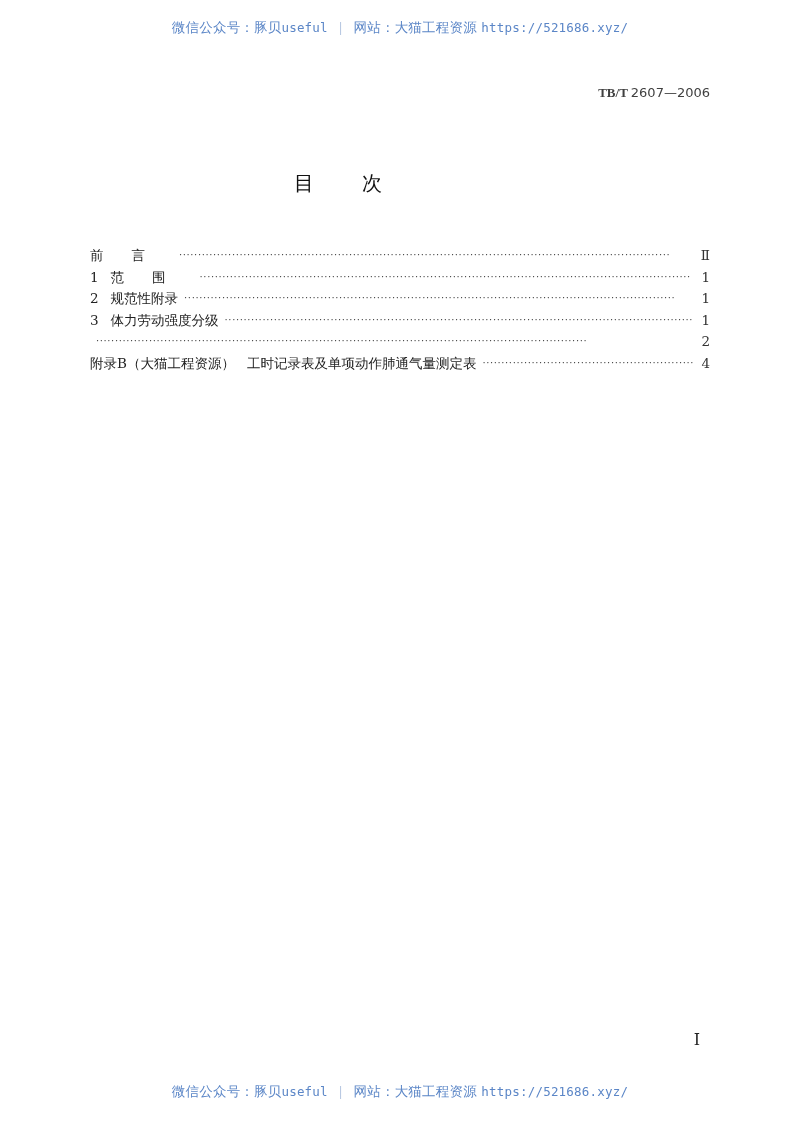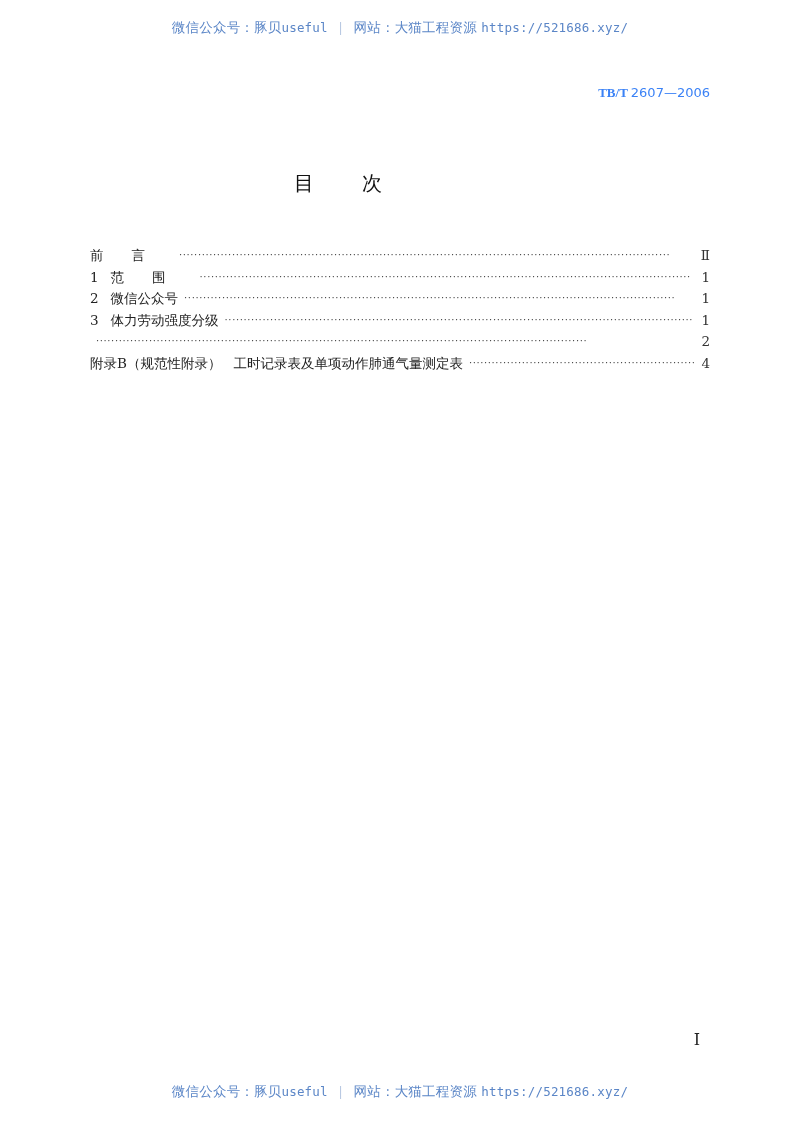--- a/index.html
+++ b/index.html
@@ -37,21 +37,21 @@
     .wm-top { top: 19px; }
     .wm-bottom { top: 1083px; }
 
     .std-code {
       position: absolute;
       right: 90px;
       top: 85px;
       font-size: 13px;
       font-weight: bold;
       font-family: "Liberation Serif", "DejaVu Serif", serif;
-      color: #3b82f6;
+      color: #404040;
       white-space: nowrap;
     }
     .std-code .num {
       font-family: "DejaVu Sans", "Liberation Sans", sans-serif;
       font-weight: normal;
       font-size: 13px;
     }
 
     .toc-title {
       position: absolute;
@@ -137,35 +137,35 @@
     <span class="toc-label"><span class="spaced">前言</span></span>
     <span class="toc-leader">··································································································································</span>
     <span class="toc-page">Ⅱ</span>
   </div>
   <div class="toc-row">
     <span class="toc-label"><span>1</span><span class="gap"></span><span class="spaced">范围</span></span>
     <span class="toc-leader">··································································································································</span>
     <span class="toc-page">1</span>
   </div>
   <div class="toc-row">
-    <span class="toc-label"><span>2</span><span class="gap"></span><span>微信公众号</span></span>
+    <span class="toc-label"><span>2</span><span class="gap"></span><span>规范性附录</span></span>
     <span class="toc-leader">··································································································································</span>
     <span class="toc-page">1</span>
   </div>
   <div class="toc-row">
     <span class="toc-label"><span>3</span><span class="gap"></span><span>体力劳动强度分级</span></span>
     <span class="toc-leader">··································································································································</span>
     <span class="toc-page">1</span>
   </div>
   <div class="toc-row">
     <span class="toc-leader">··································································································································</span>
     <span class="toc-page">2</span>
   </div>
   <div class="toc-row">
-    <span class="toc-label"><span>附录B（规范性附录）</span><span class="gap"></span><span>工时记录表及单项动作肺通气量测定表</span></span>
+    <span class="toc-label"><span>附录B（大猫工程资源）</span><span class="gap"></span><span>工时记录表及单项动作肺通气量测定表</span></span>
     <span class="toc-leader">··································································································································</span>
     <span class="toc-page">4</span>
   </div>
 </div>
 
 <div class="page-number">Ⅰ</div>
 
 <div class="watermark wm-bottom">
   <span>微信公众号：豚贝</span><span class="mono">useful</span>
   <span class="sep">|</span>

